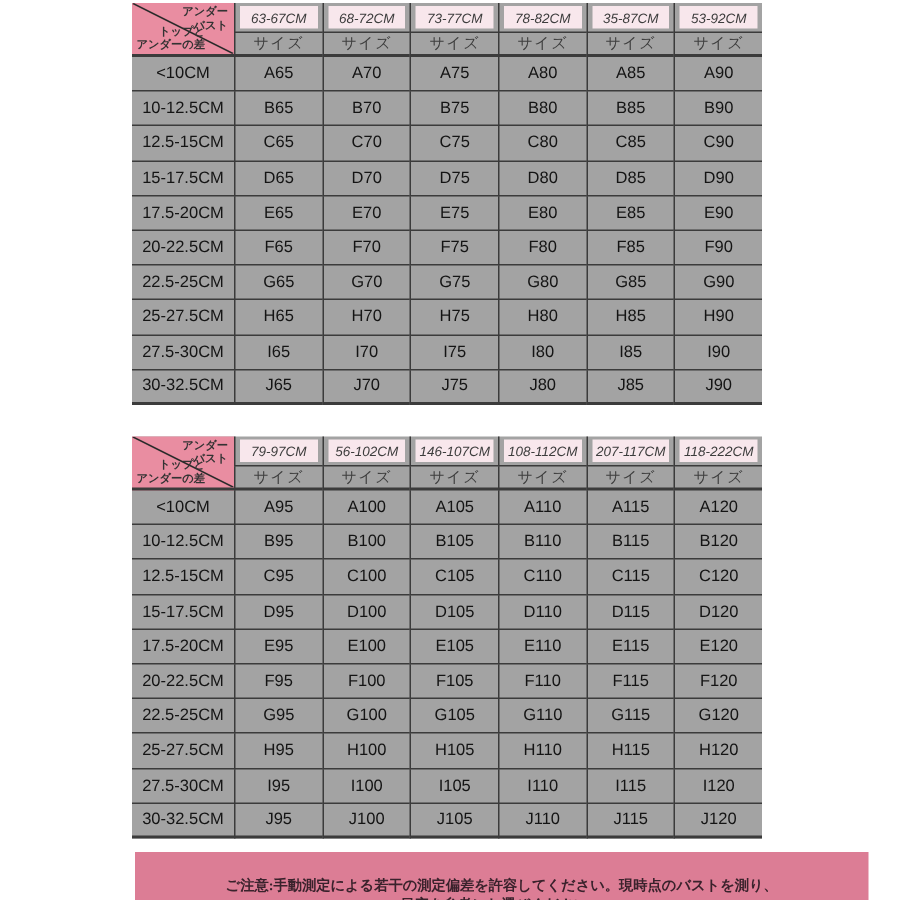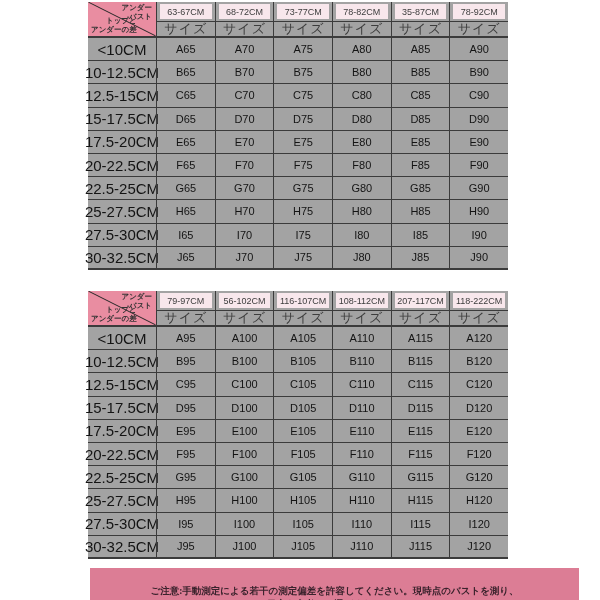--- a/index.html
+++ b/index.html
@@ -24,26 +24,26 @@
     background:var(--corner); position:relative; overflow:hidden;
     border-bottom:2px solid var(--bd);
   }
   .diag { position:absolute; left:0; top:0; width:100%; height:100%; }
   .diag line { stroke:#2b2b2b; stroke-width:2.2; }
   .c-tr { position:absolute; top:2px; right:4px; text-align:right; font-size:7.5px; font-weight:bold; color:#333; line-height:8.5px; }
   .c-bl { position:absolute; bottom:2px; left:3px; text-align:right; font-size:7.5px; font-weight:bold; color:#333; line-height:8.5px; }
 
   .hdr { padding:2px 3px; border-left:1px solid var(--bd); }
   .pill { width:100%; height:100%; display:flex; align-items:center; justify-content:center;
-          background:var(--hdr); font-size:9px; color:#3d3d3d; white-space:nowrap; }
+          background:var(--hdr); font-size:9px; color:#3d3d3d; white-space:nowrap;font-style:italic; }
 
   .size-cell { border-left:1px solid var(--bd); border-bottom-width:2px;
-               font-size:13px; color:#3d3d3d; letter-spacing:1px; }
-
-  .row-label { font-size:15px; color:#141414; white-space:nowrap; }
+               font-size:10px; color:#3d3d3d; letter-spacing:1px; }
+
+  .row-label { font-size:11px; color:#141414; white-space:nowrap; }
   .val { border-left:1px solid var(--bd); font-size:11px; color:#141414; }
   .last { border-bottom-width:2px; }
 
   .note {
     position:absolute; left:90px; top:568px; width:489px; min-height:30px;
     background:var(--note); padding:17px 8px;
     text-align:center; font-family:"Liberation Serif", "DejaVu Serif", serif;
     font-weight:bold; font-size:9.5px; line-height:12.5px; color:var(--notetx);
   }
 </style>
@@ -68,21 +68,21 @@
       <div class="cell hdr">
         <div class="pill">73-77CM</div>
       </div>
       <div class="cell hdr">
         <div class="pill">78-82CM</div>
       </div>
       <div class="cell hdr">
         <div class="pill">35-87CM</div>
       </div>
       <div class="cell hdr">
-        <div class="pill">78-92CM</div>
+        <div class="pill">53-92CM</div>
       </div>
       <div class="cell size-cell">サイズ</div>
       <div class="cell size-cell">サイズ</div>
       <div class="cell size-cell">サイズ</div>
       <div class="cell size-cell">サイズ</div>
       <div class="cell size-cell">サイズ</div>
       <div class="cell size-cell">サイズ</div>
       <div class="cell row-label">&lt;10CM</div>
       <div class="cell val">A65</div>
       <div class="cell val">A70</div>
@@ -162,21 +162,21 @@
         <div class="c-tr">アンダー<br>バスト</div>
         <div class="c-bl">トップと<br>アンダーの差</div>
       </div>
       <div class="cell hdr">
         <div class="pill">79-97CM</div>
       </div>
       <div class="cell hdr">
         <div class="pill">56-102CM</div>
       </div>
       <div class="cell hdr">
-        <div class="pill">116-107CM</div>
+        <div class="pill">146-107CM</div>
       </div>
       <div class="cell hdr">
         <div class="pill">108-112CM</div>
       </div>
       <div class="cell hdr">
         <div class="pill">207-117CM</div>
       </div>
       <div class="cell hdr">
         <div class="pill">118-222CM</div>
       </div>

